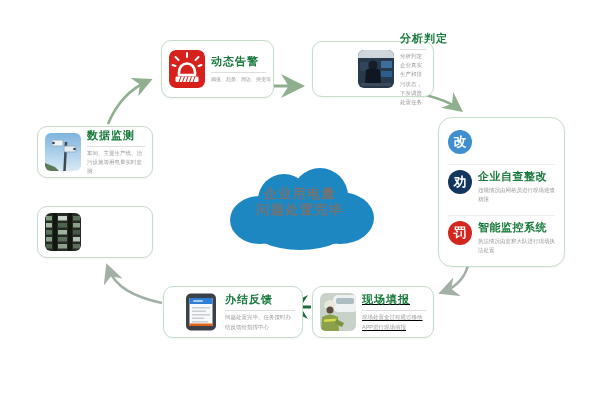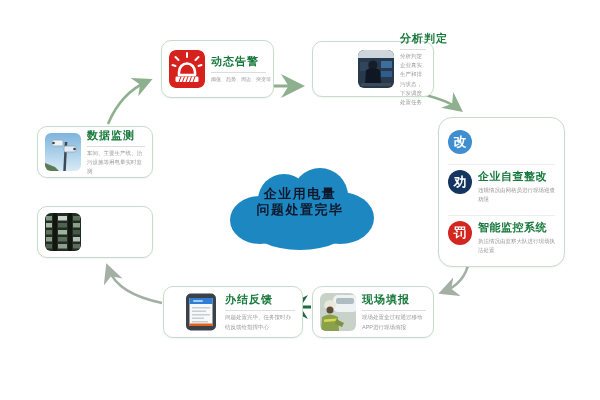--- a/index.html
+++ b/index.html
@@ -12,36 +12,36 @@
   .pic{width:36px;height:38px;border-radius:6px;overflow:hidden;flex:none;}
   .pic svg{display:block;}
   .txt{flex:1;min-width:0;}
   .title{font-weight:bold;color:#187a3c;font-size:11px;letter-spacing:1px;white-space:nowrap;}
   .sep{border-top:1px solid #ddd;margin:3px 0 2px;}
   .desc{color:#999;font-size:5.5px;line-height:1.65;}
   #node-data{left:37px;top:126px;width:116px;height:52px;}
   #node-track{left:37px;top:206px;width:116px;height:52px;}
   #node-alert{left:161px;top:40px;width:113px;height:58px;}
   #node-analyze{left:312px;top:41px;width:122px;height:56px;padding-left:45px;}
-  #node-report{left:312px;top:286px;width:122px;height:52px;}
+  #node-report{left:312px;top:286px;width:122px;height:52px;text-decoration:underline;}
   #node-feedback{left:163px;top:286px;width:140px;height:52px;padding-left:19px;}
   #panel{position:absolute;left:438px;top:117px;width:127px;height:150px;background:#fff;
          border:1.5px solid #c6ddca;border-radius:14px;box-sizing:border-box;
          padding:7px 9px;display:flex;flex-direction:column;justify-content:space-between;
          box-shadow:0 1px 2px rgba(0,0,0,.05);}
   .pitem{display:flex;gap:6px;align-items:flex-start;padding:4px 0;}
   .pitem + .pitem{border-top:1px solid #efefef;}
   .badge{width:24px;height:24px;border-radius:50%;color:#fff;font-weight:bold;font-size:13px;
          display:flex;align-items:center;justify-content:center;flex:none;margin-top:1px;}
   .badge.b0{background:#3e8ed0}.badge.b1{background:#14355f}.badge.b2{background:#d3261f}
   .ptitle{color:#187a3c;font-weight:bold;font-size:11px;letter-spacing:0.5px;white-space:nowrap;}
   .pdesc{color:#999;font-size:5.5px;line-height:1.65;margin-top:2px;}
   #cloud{position:absolute;left:222px;top:162px;width:156px;height:92px;}
   #cloud svg{position:absolute;left:0;top:0;}
-  .cloud-text{position:absolute;left:0;top:24px;width:100%;text-align:center;color:#0f172a;
+  .cloud-text{position:absolute;left:0;top:24px;width:100%;text-align:center;color:#737373;
               font-weight:bold;font-size:13px;letter-spacing:1.5px;line-height:1.25;}
 </style>
 </head>
 <body>
 
 <div id="canvas">
 
   <svg id="arrows" width="600" height="400">
     <defs>
       <marker id="mh-sage" markerWidth="9" markerHeight="9" refX="6" refY="4" orient="auto">

